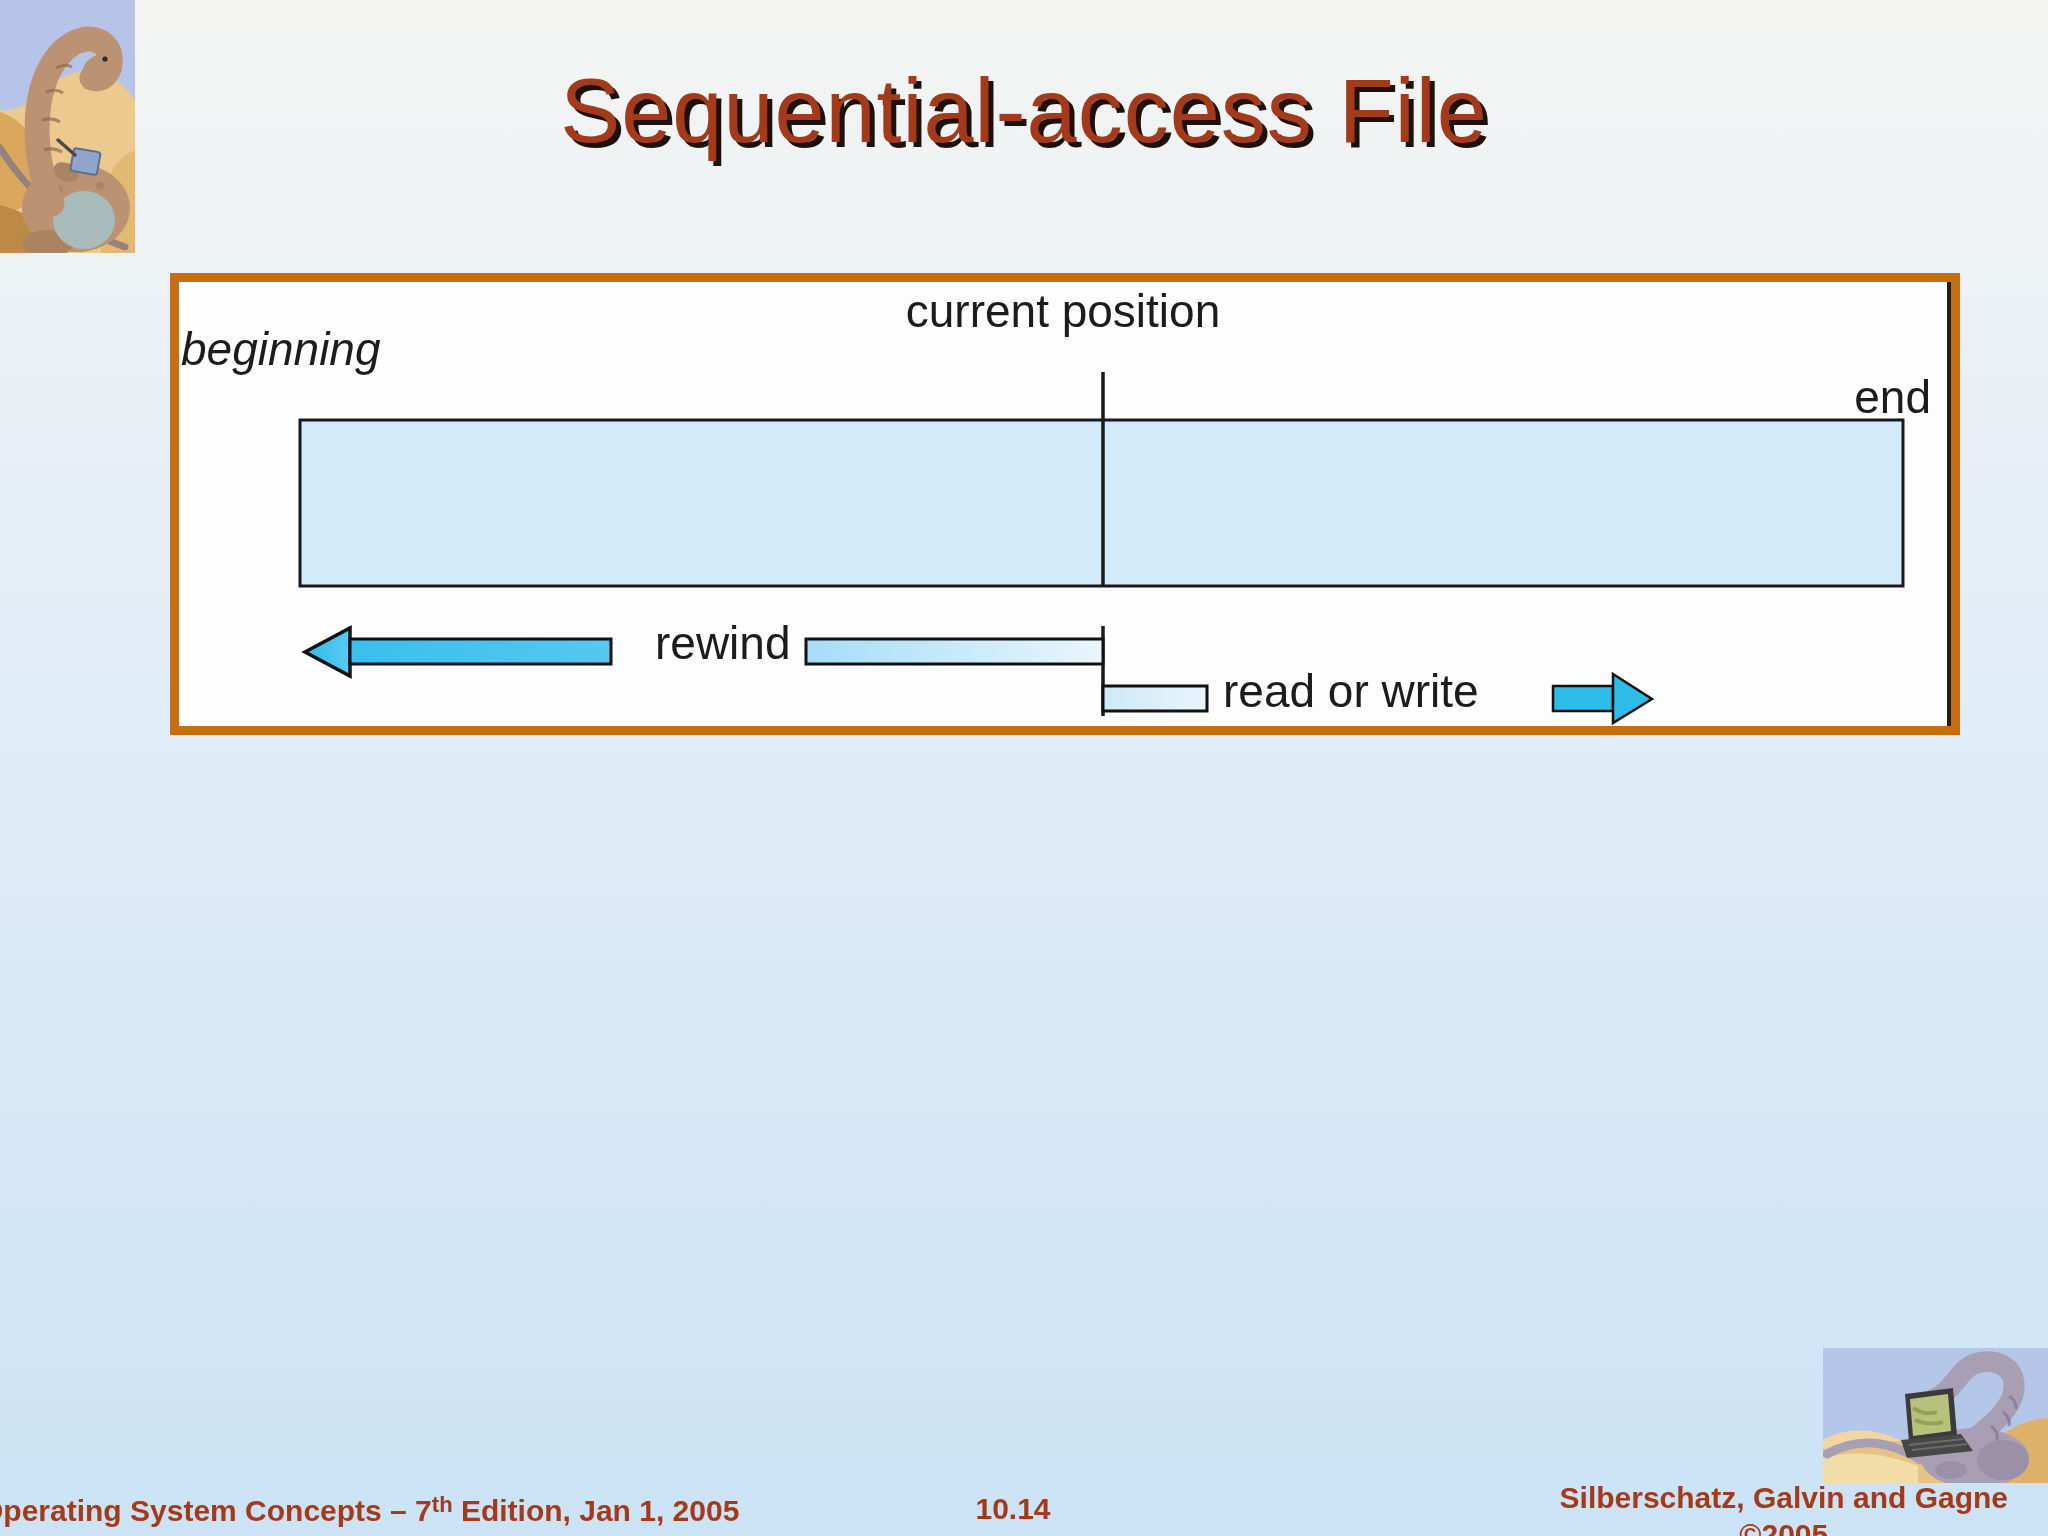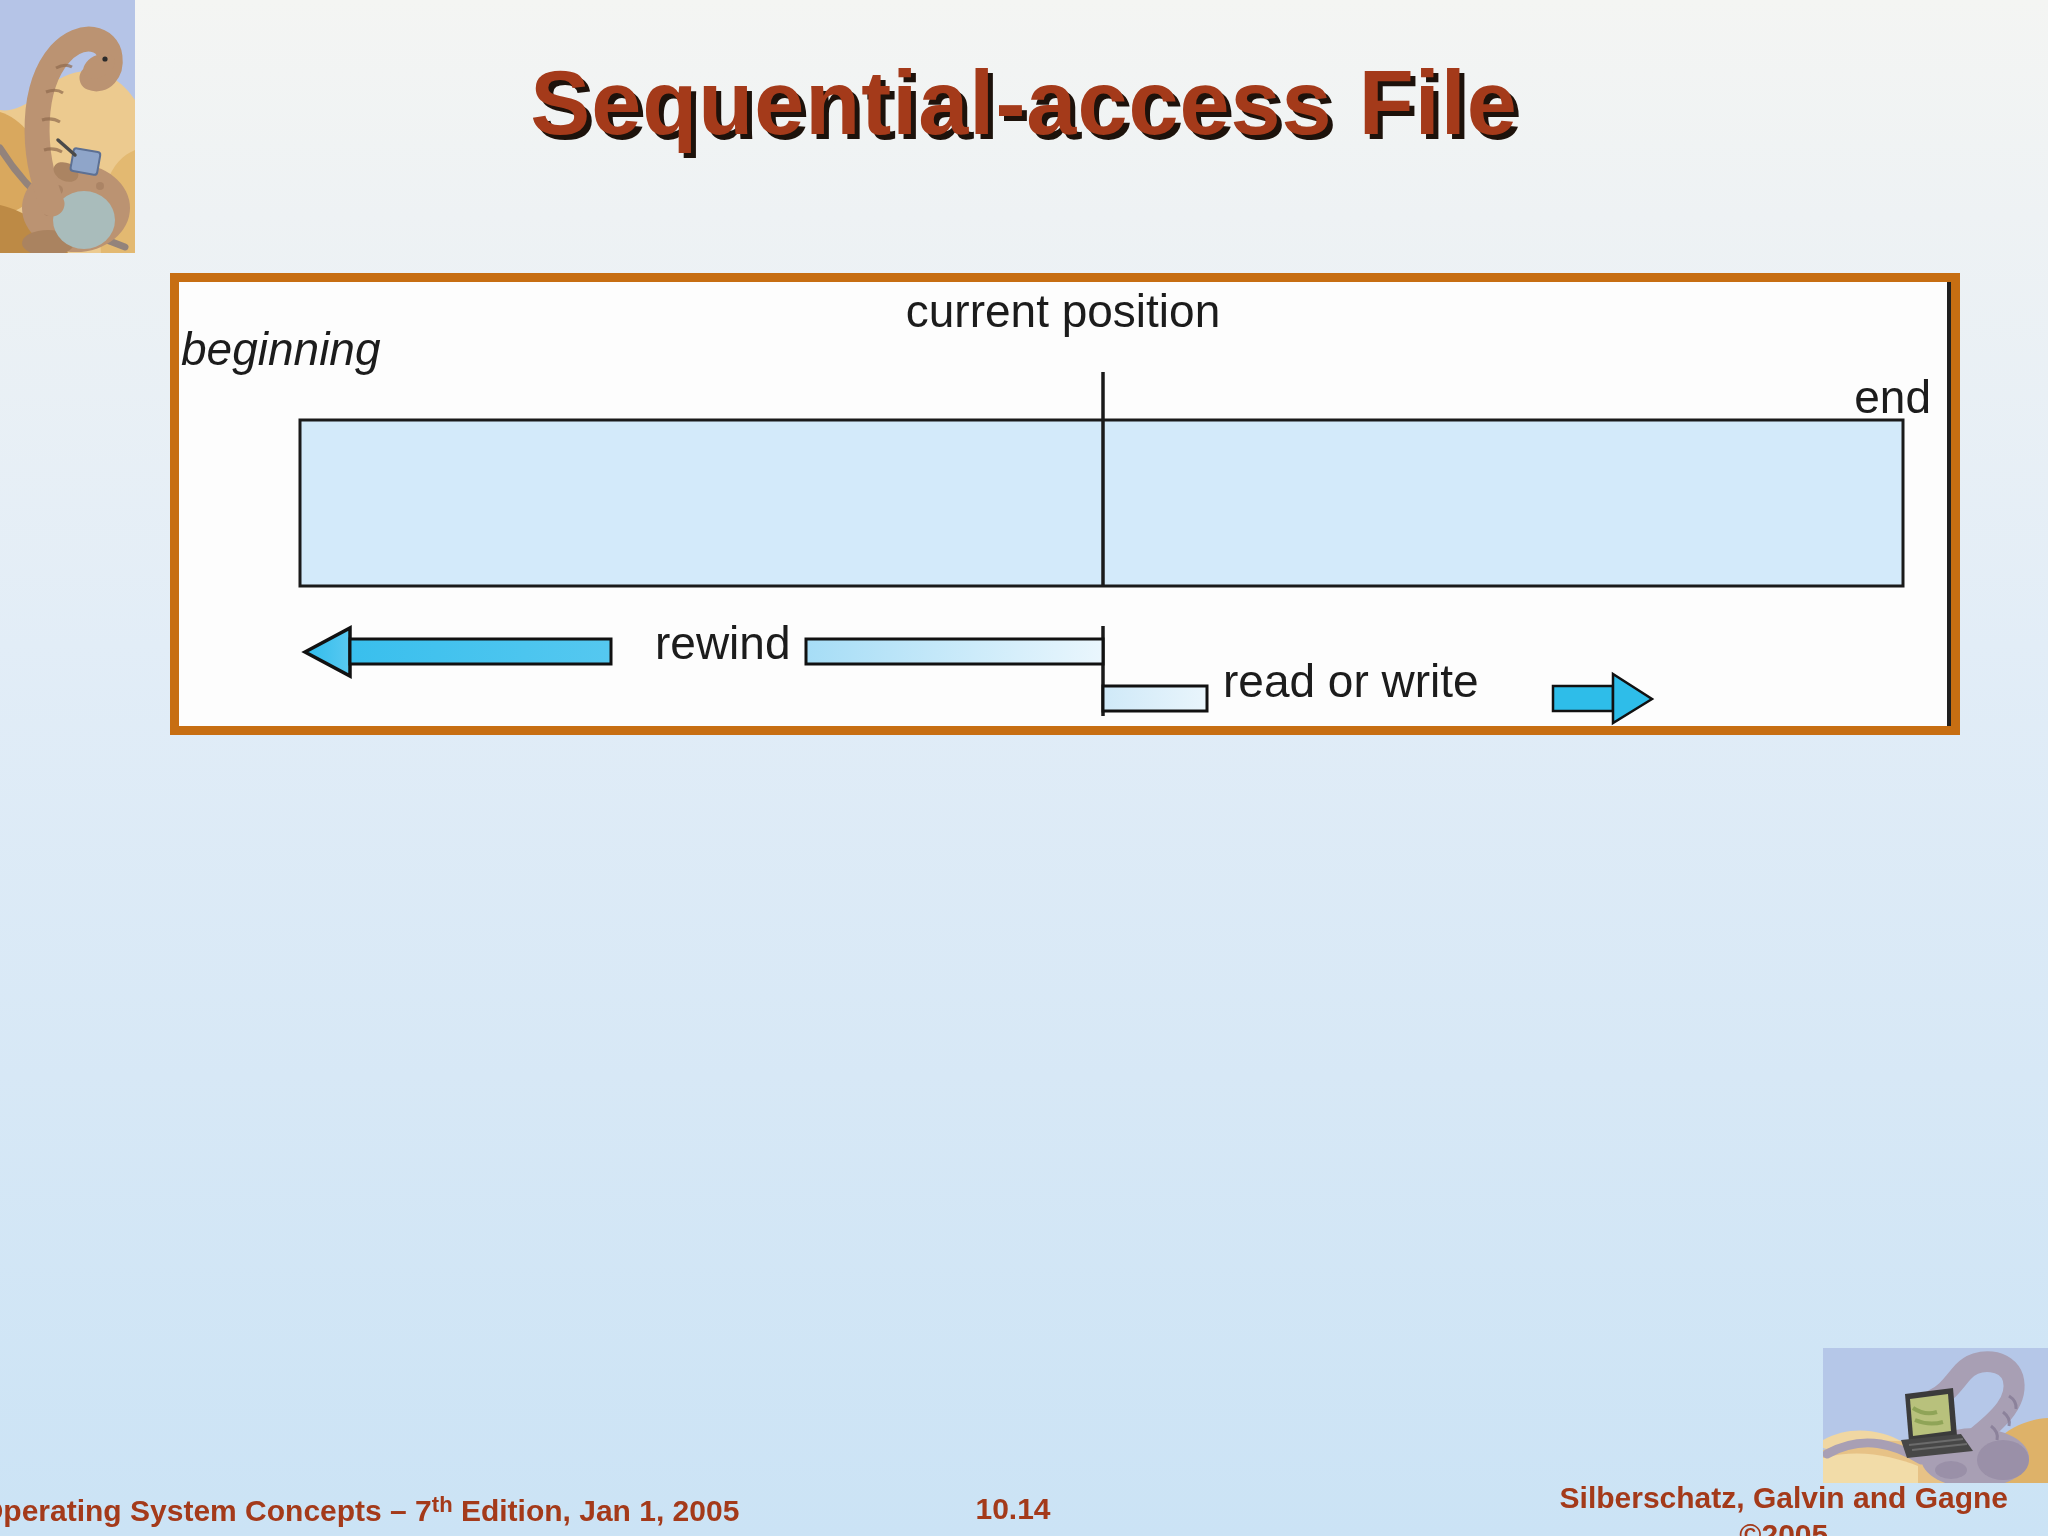--- a/index.html
+++ b/index.html
@@ -10,39 +10,39 @@
   html,body{margin:0;padding:0;}
   body{font-family:"Liberation Sans","DejaVu Sans",sans-serif;}
   .slide{
     position:relative; width:2048px; height:1536px; overflow:hidden;
     background:linear-gradient(180deg, var(--bg-top,#f4f5f3) 0%, #eef2f4 14%,
                #e2edf7 42%, #d7e8f6 70%, var(--bg-bottom,#cbe3f5) 100%);
   }
   .corner-tl{position:absolute; left:0; top:0; width:135px; height:253px;}
   .corner-br{position:absolute; left:1823px; top:1348px; width:225px; height:135px;}
   .title{
-    position:absolute; top:52px; left:0; right:0; margin:4px; text-align:center;
-    font-size:90px; font-weight:bold; letter-spacing:1px; line-height:1.05;
+    position:absolute; top:52px; left:0; right:0; margin:12px; text-align:center;
+    font-size:90px; font-weight:normal; letter-spacing:1px; line-height:1.05;
     color:var(--title-color,#a43a1a); text-shadow:5px 5px 0 #1d120b;
   }
   .diagram{
     position:absolute; left:170px; top:273px; width:1772px; height:444px;
     border:9px solid var(--border-orange,#c76e12); background:var(--figure-bg,#fdfdfd);
   }
   .fig-edge{position:absolute; top:0; right:0; width:4px; height:100%; background:#1f1f1f;}
   .dcanvas{position:absolute; left:0; top:0; width:1772px; height:444px;}
   .lbl{
     position:absolute; font-size:46px; line-height:1.1; color:var(--label-color,#1c1c1c);
     white-space:nowrap;
   }
   .lbl-cur{left:884px; top:4px; transform:translateX(-50%);}
   .lbl-beg{left:2px; top:42px;font-style:italic;}
   .lbl-end{right:20px; top:42px;margin-top:48px;}
   .lbl-rew{left:448px; top:336px;margin-left:28px;}
-  .lbl-rw{left:1044px; top:374px;}
+  .lbl-rw{left:1044px; top:384px;}
   .footer{position:absolute; font-weight:bold; font-size:30px; color:var(--footer-color,#a43a1a); white-space:nowrap;}
   .footer-left{left:-20px; top:1492px;}
   .footer-left sup{font-size:22px; vertical-align:9px;}
   .footer-page{left:1013px; top:1492px; transform:translateX(-50%);}
   .footer-right{right:40px; top:1479px; text-align:center; line-height:37px;}
 </style>
 </head>
 <body>
 
 <div class="slide">

